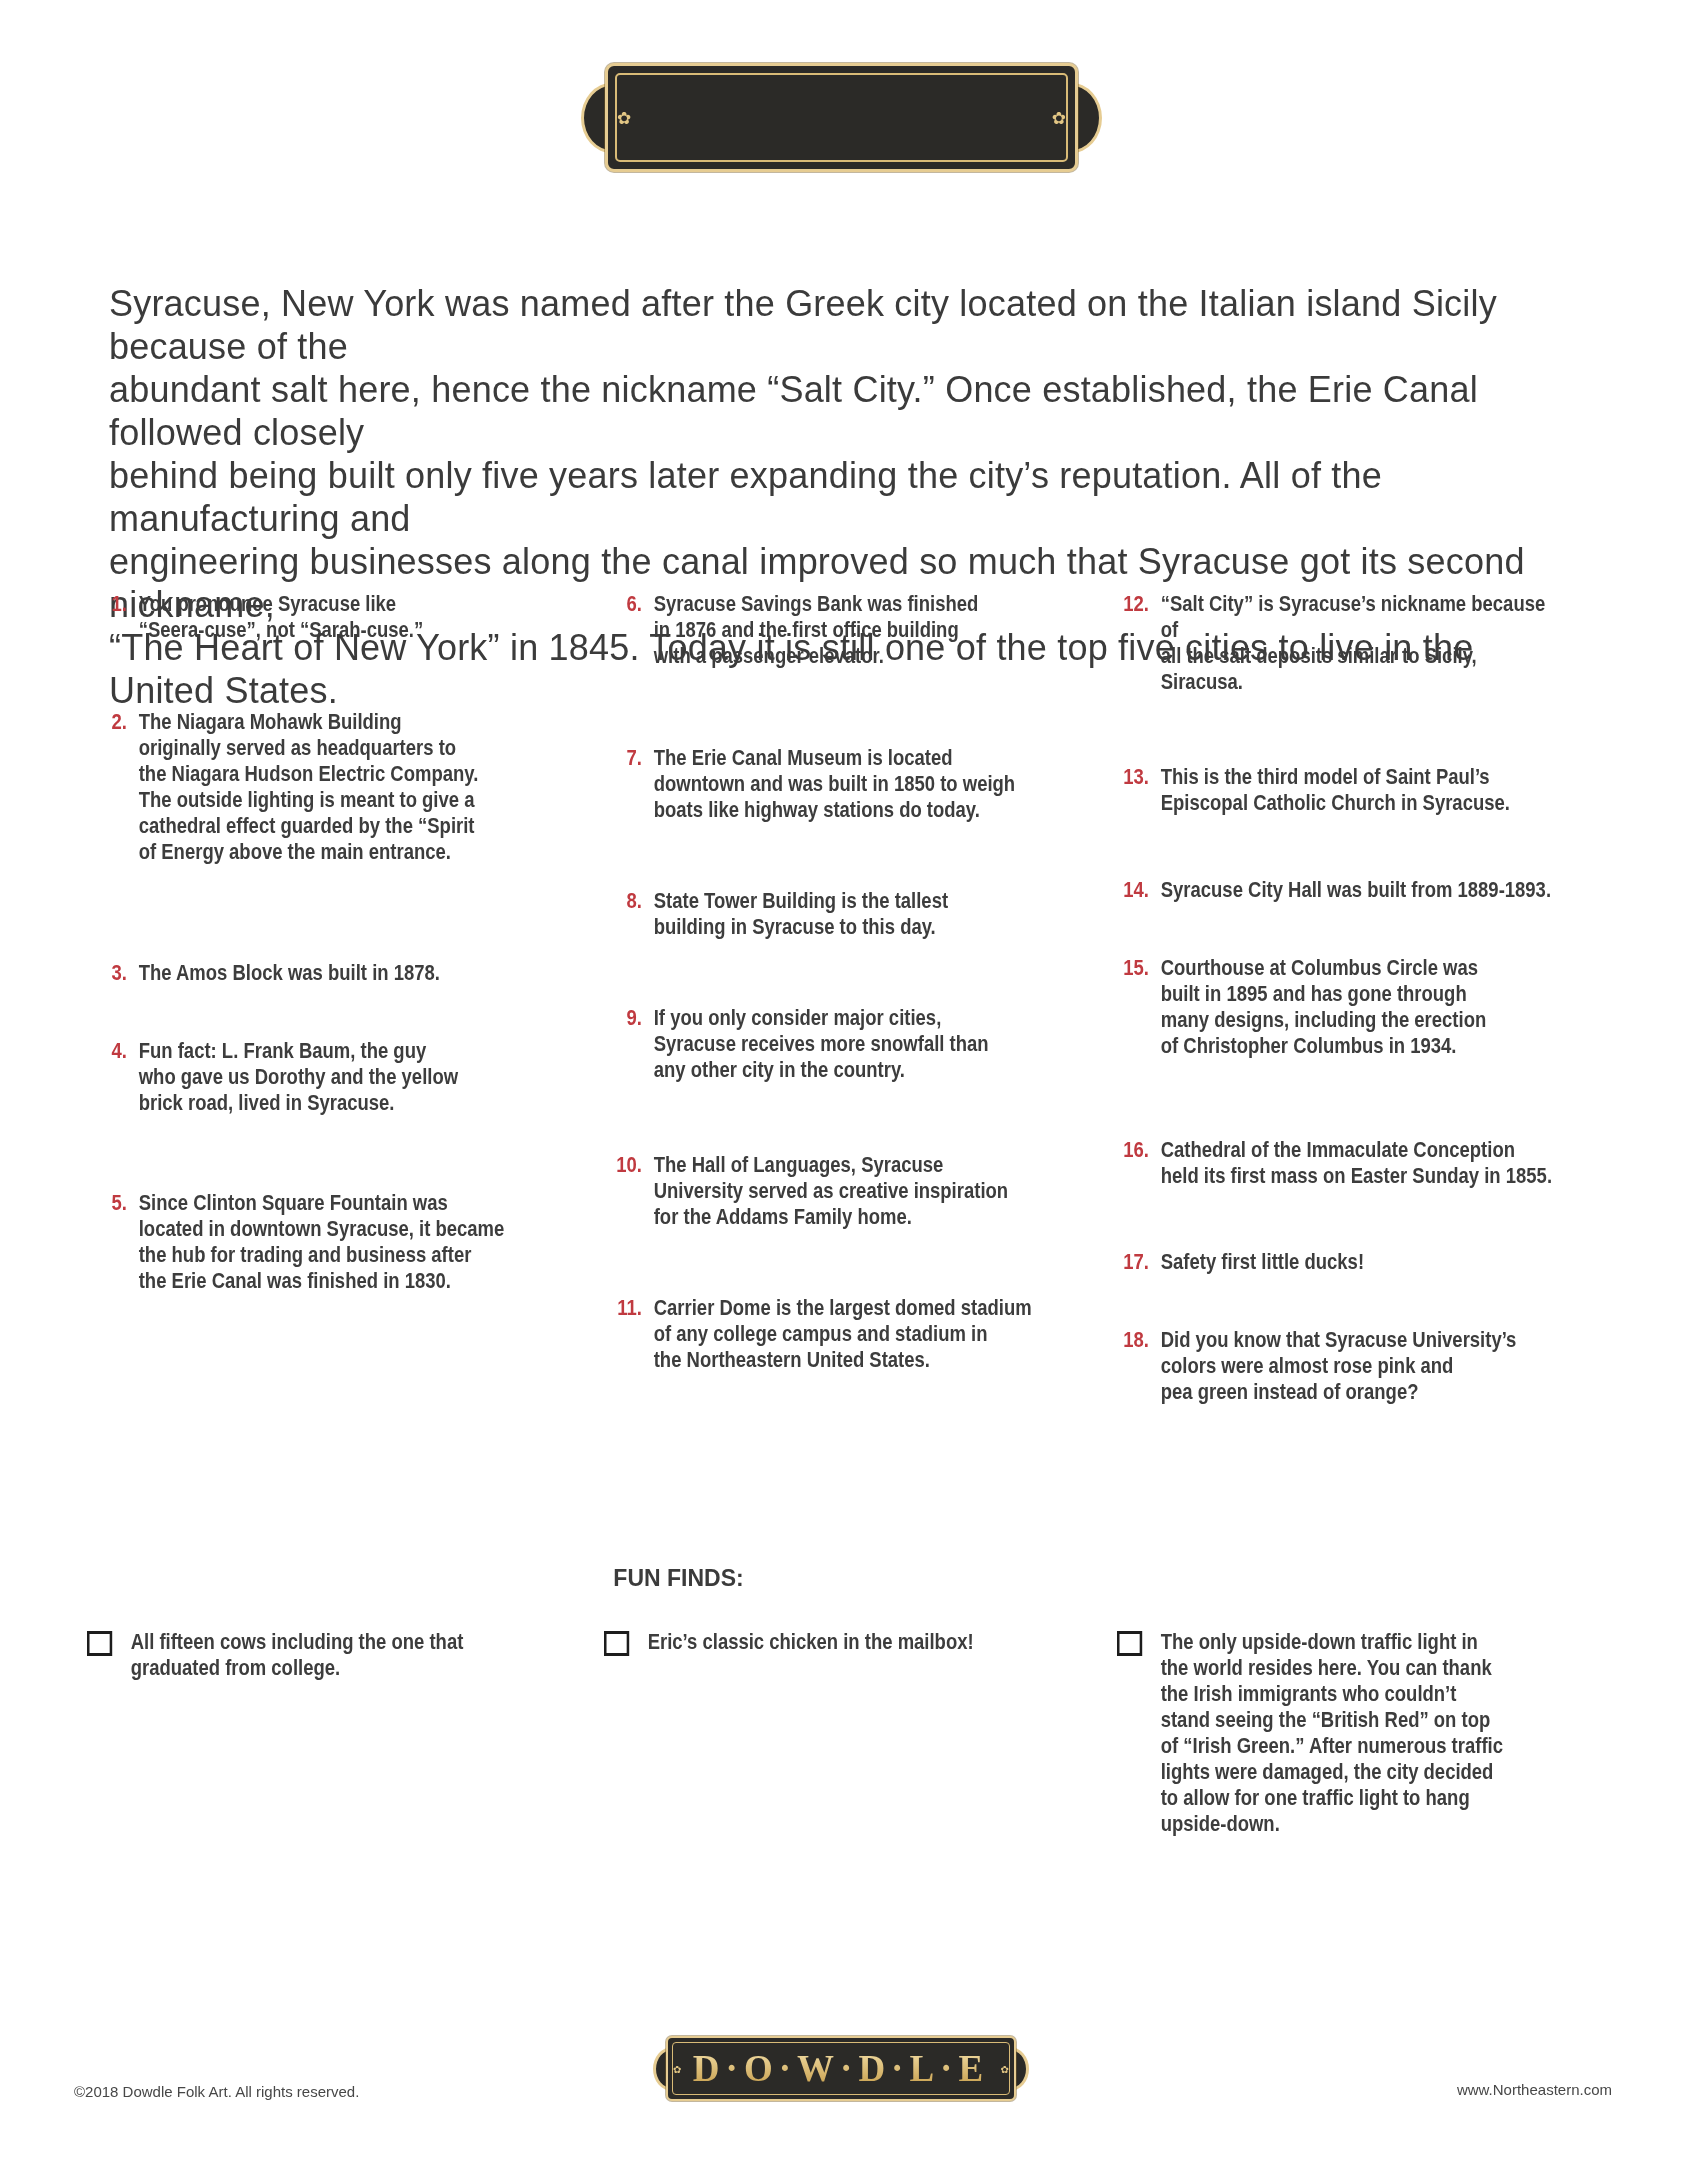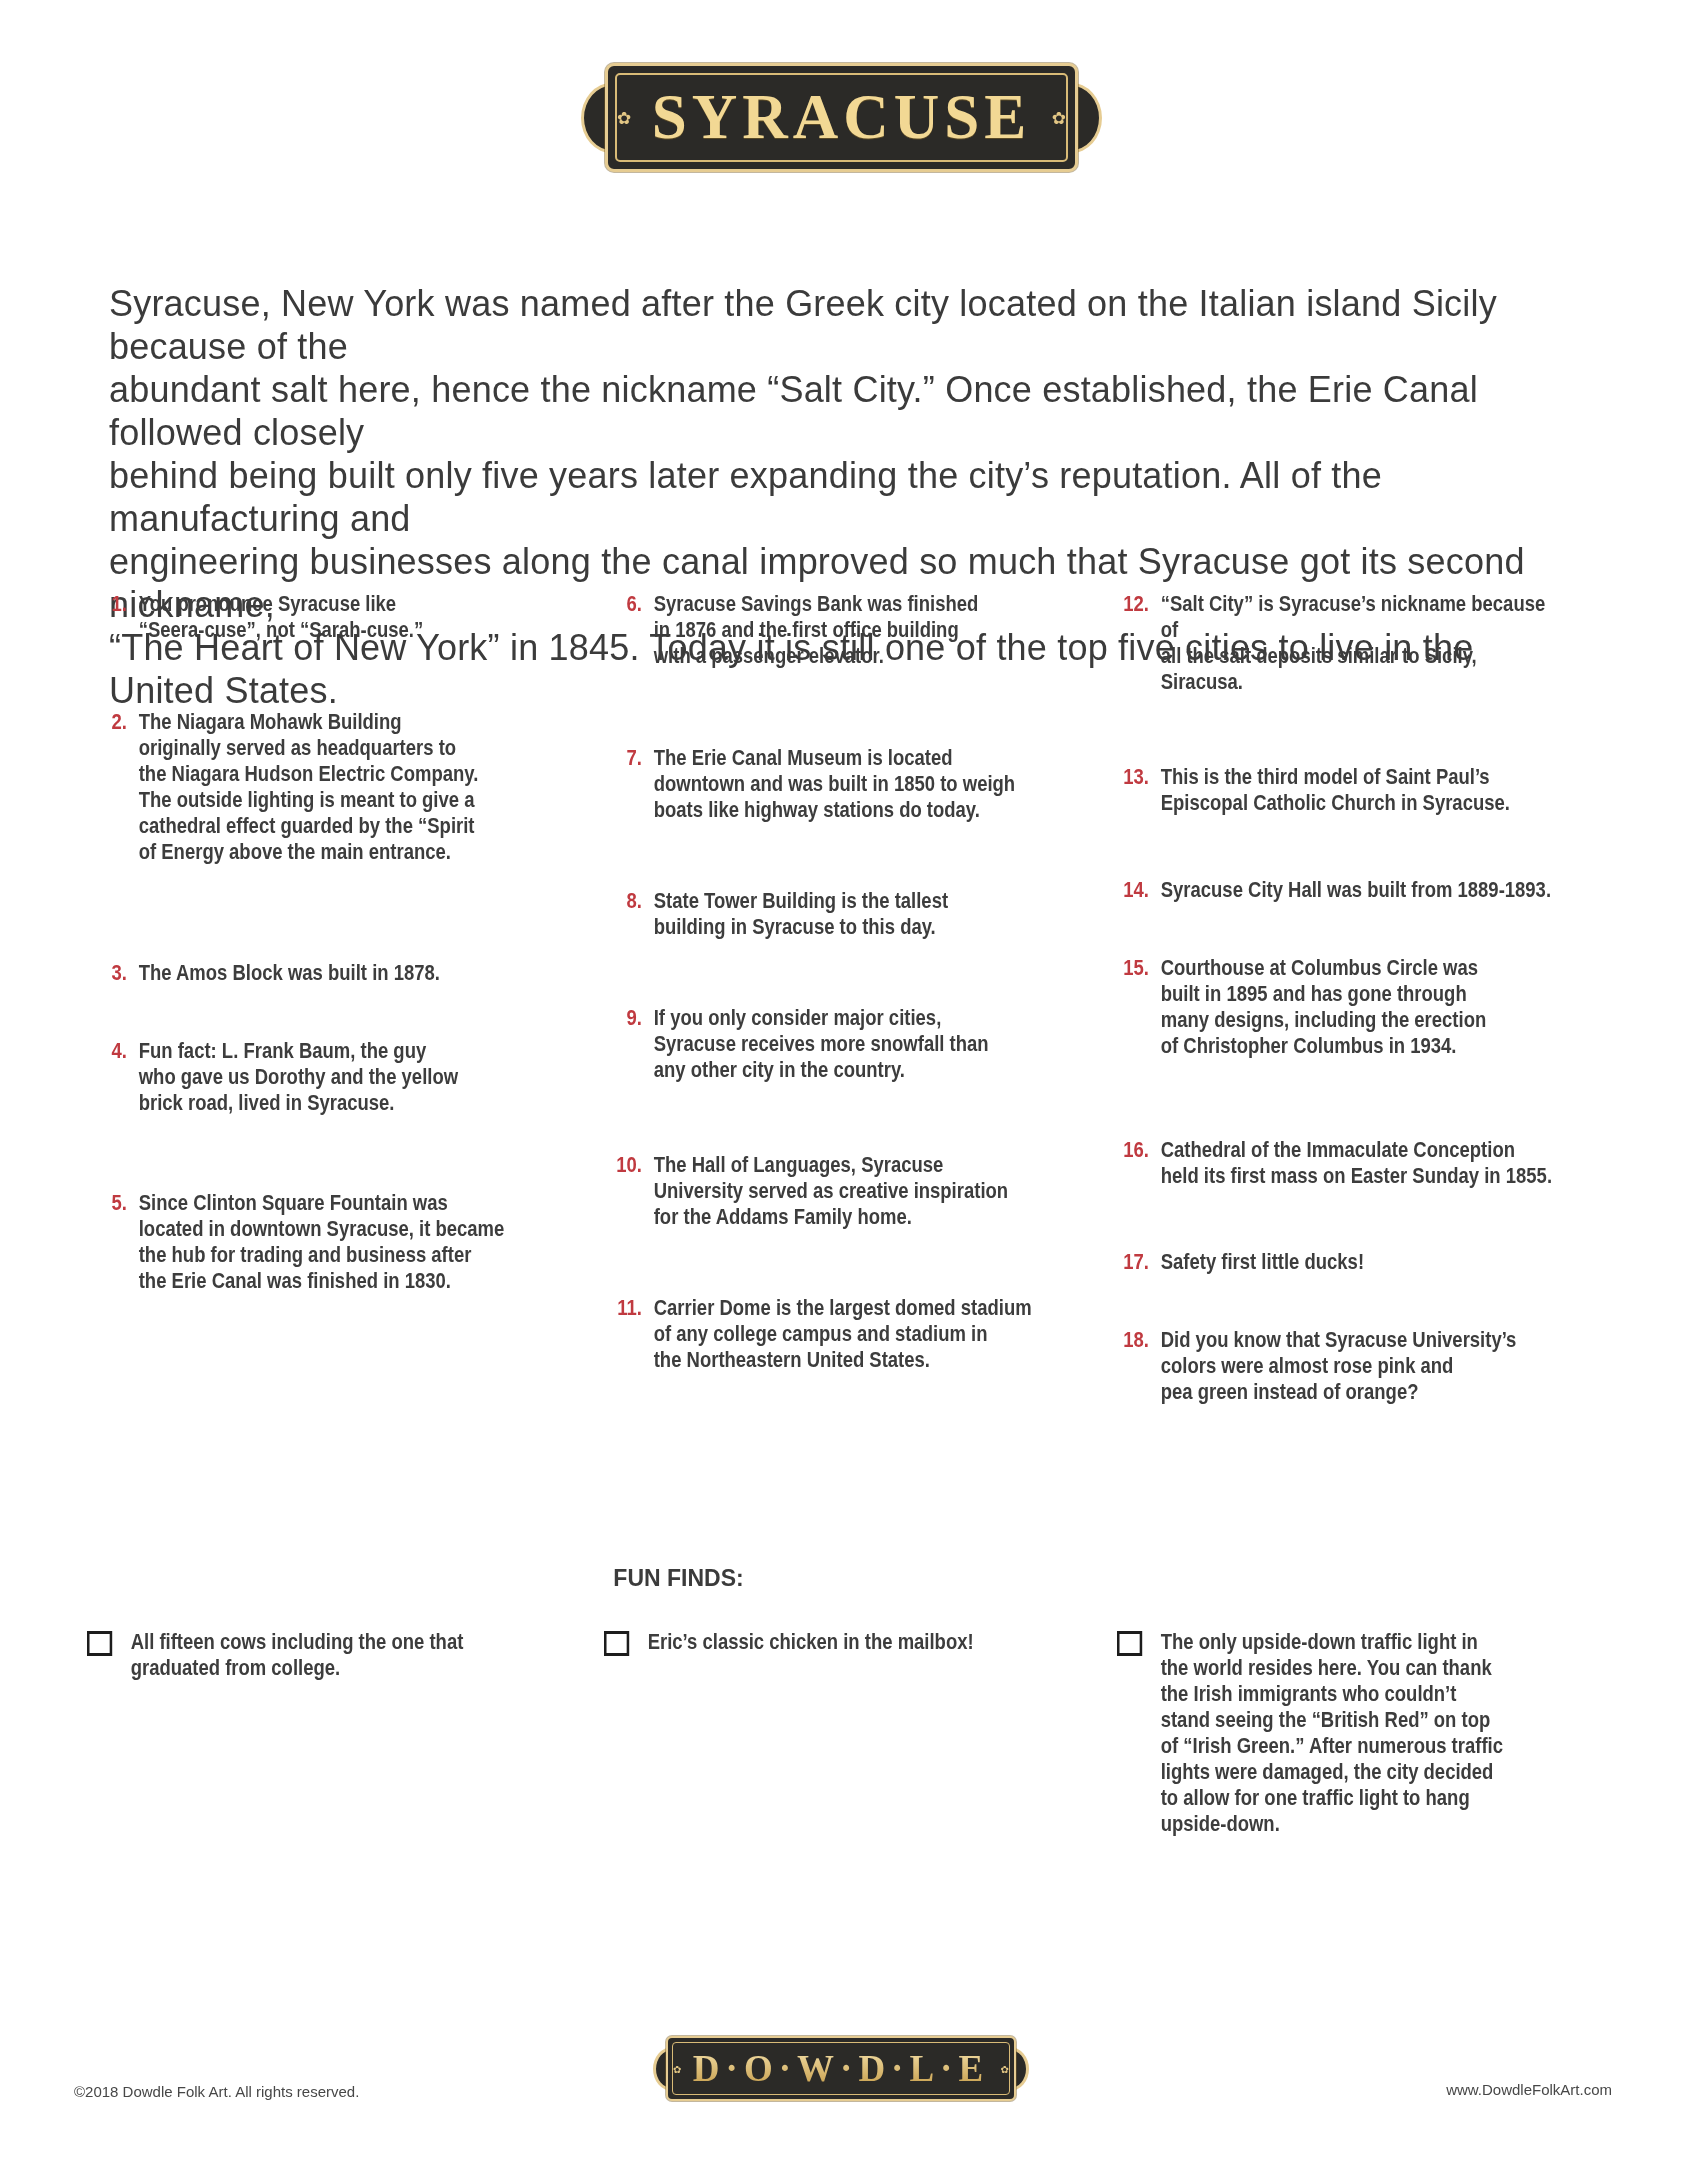--- a/index.html
+++ b/index.html
@@ -154,21 +154,20 @@
 
 <div class="page">
 
   <div class="plaque syracuse-plaque">
     <div class="bump l"></div>
     <div class="bump r"></div>
     <div class="field">
       <div class="pin"></div>
       <span class="ornament l">✿</span>
       <span class="ornament r">✿</span>
-      <span class="syracuse-title">SYRACUSE</span>
     </div>
   </div>
 
   <div class="intro">Syracuse, New York was named after the Greek city located on the Italian island Sicily because of the
 abundant salt here, hence the nickname “Salt City.” Once established, the Erie Canal followed closely
 behind being built only five years later expanding the city’s reputation. All of the manufacturing and
 engineering businesses along the canal improved so much that Syracuse got its second nickname,
 “The Heart of New York” in 1845. Today it is still one of the top five cities to live in the United States.</div>
 
   <div class="facts-col col-0">
@@ -307,16 +306,16 @@
     <div class="bump r"></div>
     <div class="field">
       <div class="pin"></div>
       <span class="ornament l">✿</span>
       <span class="ornament r">✿</span>
       <span class="dowdle-title">D·O·W·D·L·E</span>
     </div>
   </div>
 
   <div class="copyright">©2018 Dowdle Folk Art. All rights reserved.</div>
-  <a class="website" href="#">www.DowdleFolkArt.com</a>
+  <a class="website" href="#">www.Northeastern.com</a>
 
 </div>
 
 
 </body></html>

